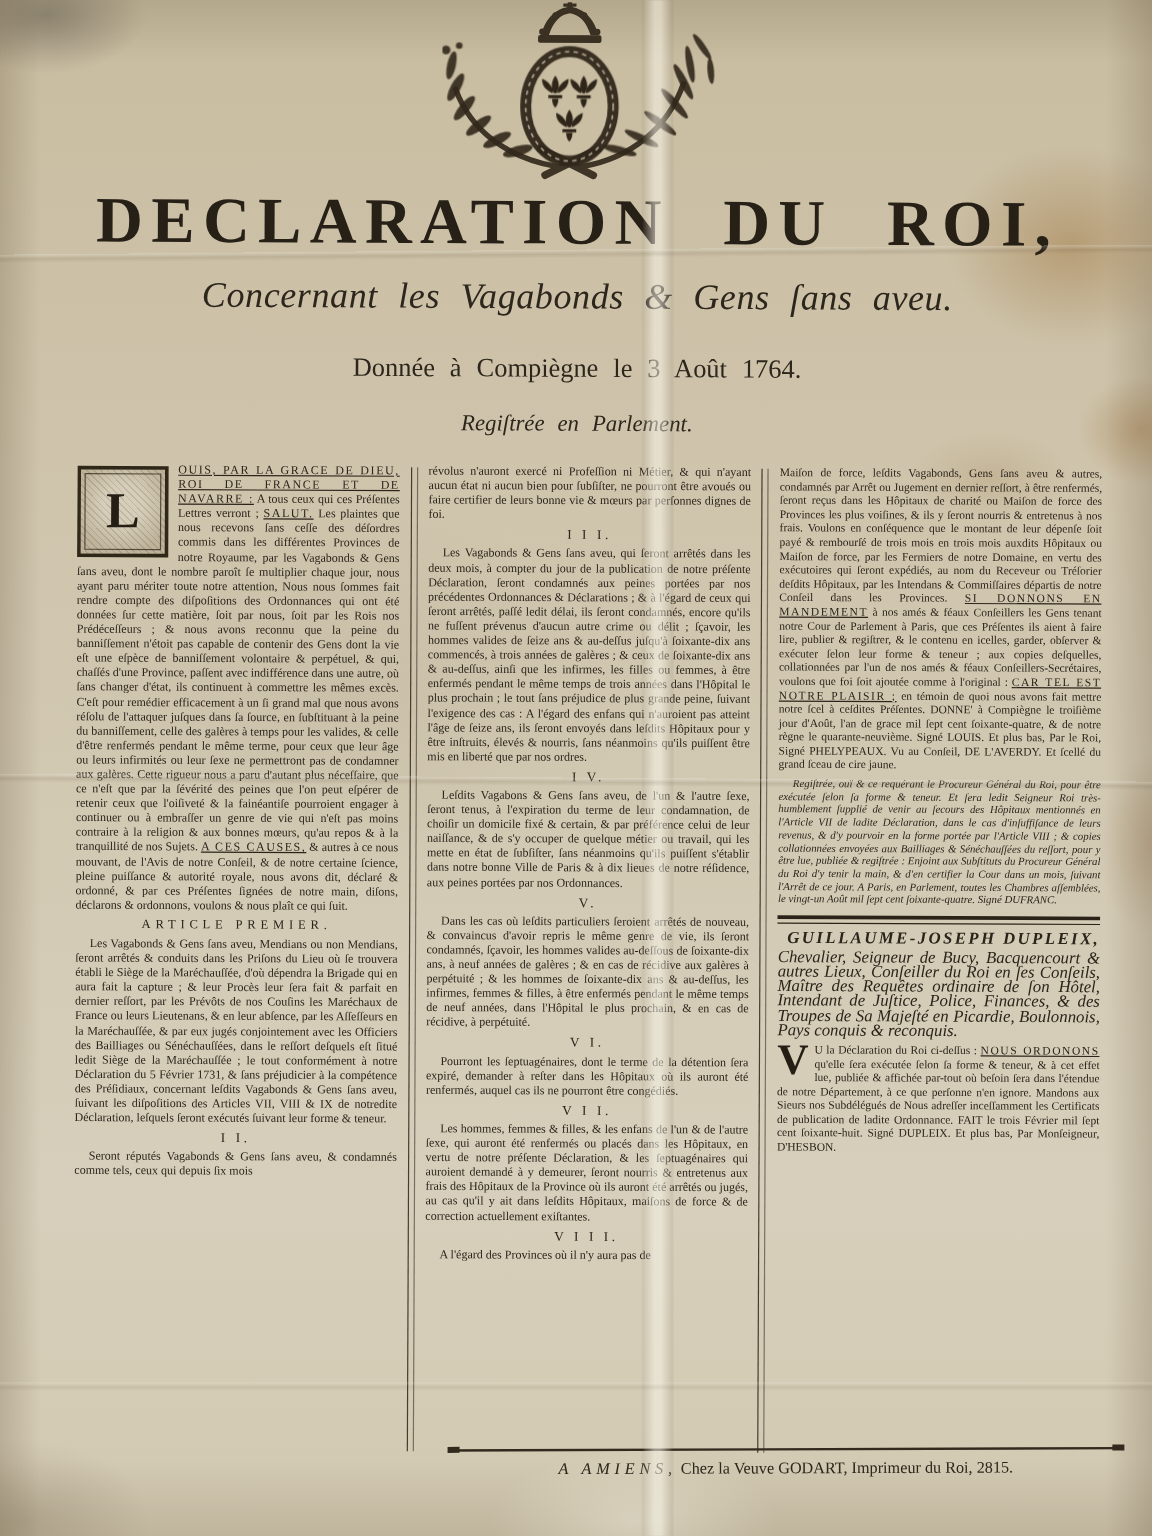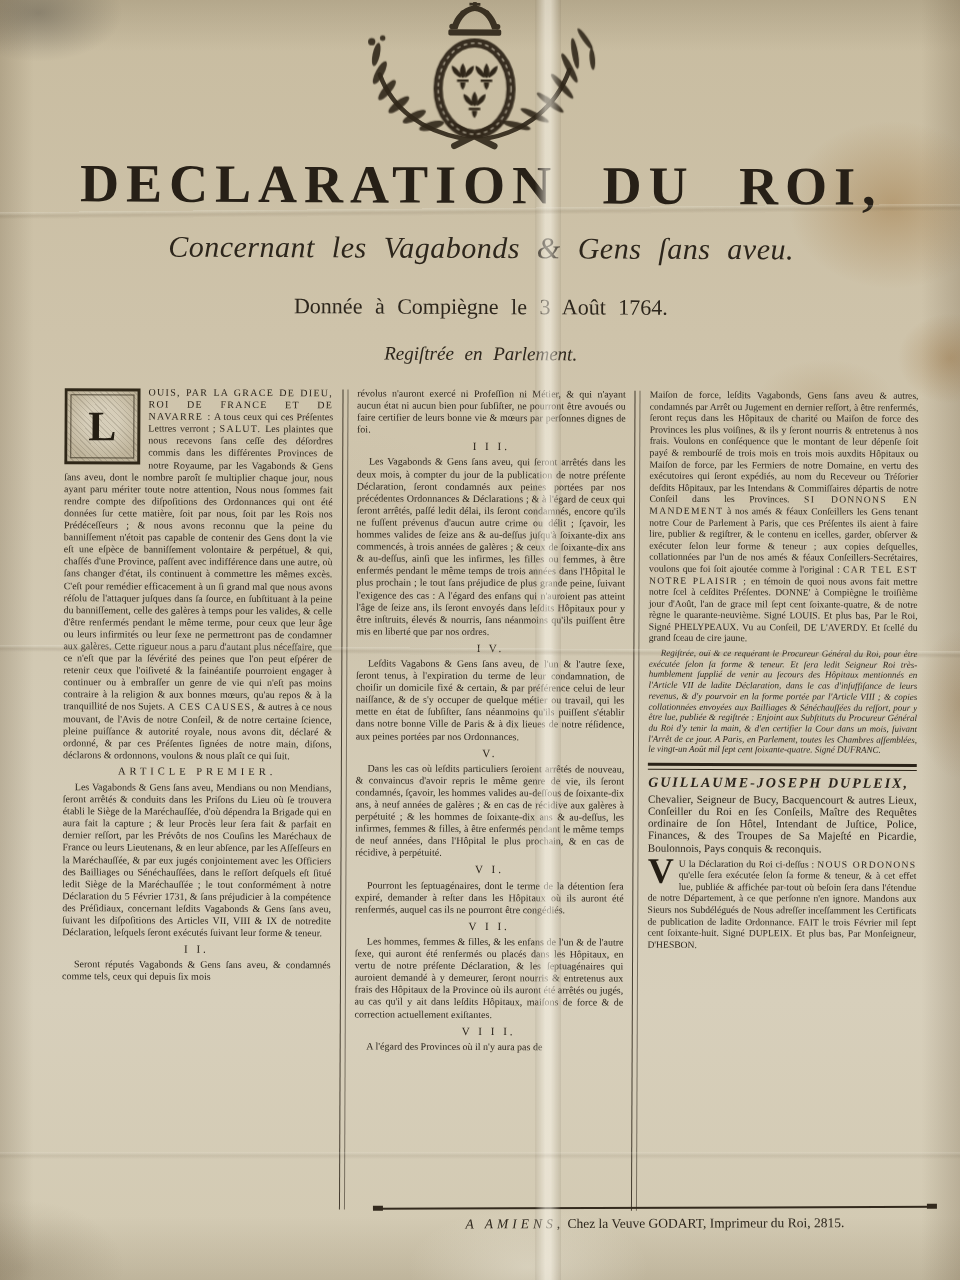--- a/index.html
+++ b/index.html
@@ -51,37 +51,37 @@
 
   .columns{position:absolute;top:388px;left:64px;width:854px;height:828px;display:flex;overflow:hidden;}
   .col{flex:1 1 0;padding:0 9px;font-size:10px;line-height:12.1px;text-align:justify;}
   .col.first{padding-left:0;}
   .col.last{padding-right:0;}
   .col--three{font-size:9.6px;line-height:11.6px;}
   .vrule{flex:0 0 4px;height:820px;margin-top:2px;
     border-left:1.4px solid rgba(44,36,25,.85);border-right:1px solid rgba(44,36,25,.55);}
   .col p{margin:0 0 4px;}
   .indent{text-indent:12px;}
-  .sc{letter-spacing:1.3px;}
+  .sc{letter-spacing:1.3px;text-decoration:underline;}
   .h-art{text-align:center;letter-spacing:4px;font-size:10.5px;margin:5px 0 4px;text-indent:0;}
   .h-num{text-align:center;letter-spacing:3px;font-size:11px;margin:3px 0 2px;text-indent:0;}
 
   .dropcap-box{float:left;width:70px;height:70px;margin:2px 8px 2px 0;position:relative;
     border:3px solid #2f2718;display:flex;align-items:center;justify-content:center;
     background:
       repeating-linear-gradient(45deg, rgba(47,39,24,.14) 0 1px, transparent 1px 4px),
       radial-gradient(circle at 50% 42%, rgba(215,207,187,.9) 30%, rgba(160,148,120,.35) 75%);}
   .dropcap-box::before{content:"";position:absolute;inset:3px;border:1px solid rgba(47,39,24,.75);}
   .dropcap-box .letter{font-size:42px;font-weight:bold;color:#241e14;line-height:1;position:relative;}
   .dropcap-v{float:left;font-size:36px;line-height:27px;font-weight:600;padding-right:5px;color:#241e14;}
 
   .reg-note{font-style:italic;font-size:9px;line-height:10.7px;margin:7px 0 5px;}
   .rule-h{border-top:3px solid #2b2318;border-bottom:1.2px solid #2b2318;height:3px;margin:8px 0 7px;}
-  .dupleix-h{text-align:left;font-size:14px;letter-spacing:2px;font-weight:600;margin:2px 0 4px;font-style:italic;}
-  .dupleix-p{font-size:11px;line-height:12.2px;margin-left:12px;}
+  .dupleix-h{text-align:right;font-size:14px;letter-spacing:2px;font-weight:600;margin:2px 0 4px;font-style:italic;}
+  .dupleix-p{font-style:italic;font-size:14px;line-height:12.2px;margin-left:12px;}
   .vu-p{margin-top:9px;}
 
   .imprint{position:absolute;top:1206px;left:378px;width:560px;text-align:center;}
   .imprint-rule{border-top:2.4px solid #332a1e;position:relative;transform:rotate(-.45deg);}
   .imprint-rule::before,.imprint-rule::after{content:"";position:absolute;top:-4px;height:5px;width:10px;background:#332a1e;}
   .imprint-rule::before{left:-2px;}
   .imprint-rule::after{right:-2px;}
   .imprint-text{margin-top:7px;font-size:13.5px;color:#2d261c;transform:rotate(-.45deg);}
   .imprint-place{font-style:italic;letter-spacing:4px;}
 </style>

